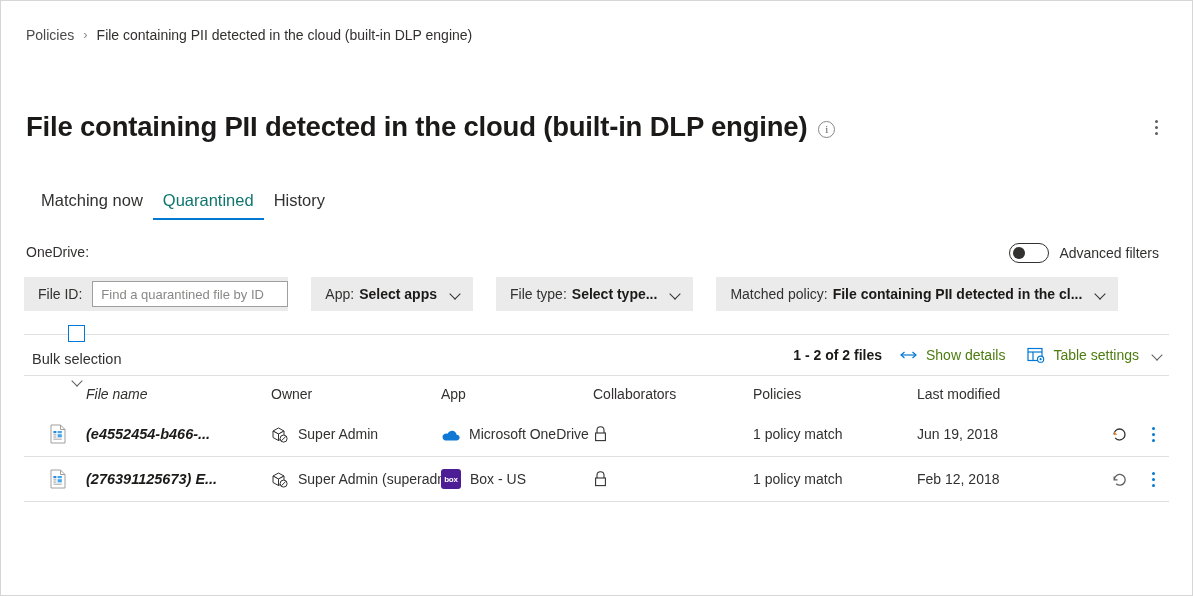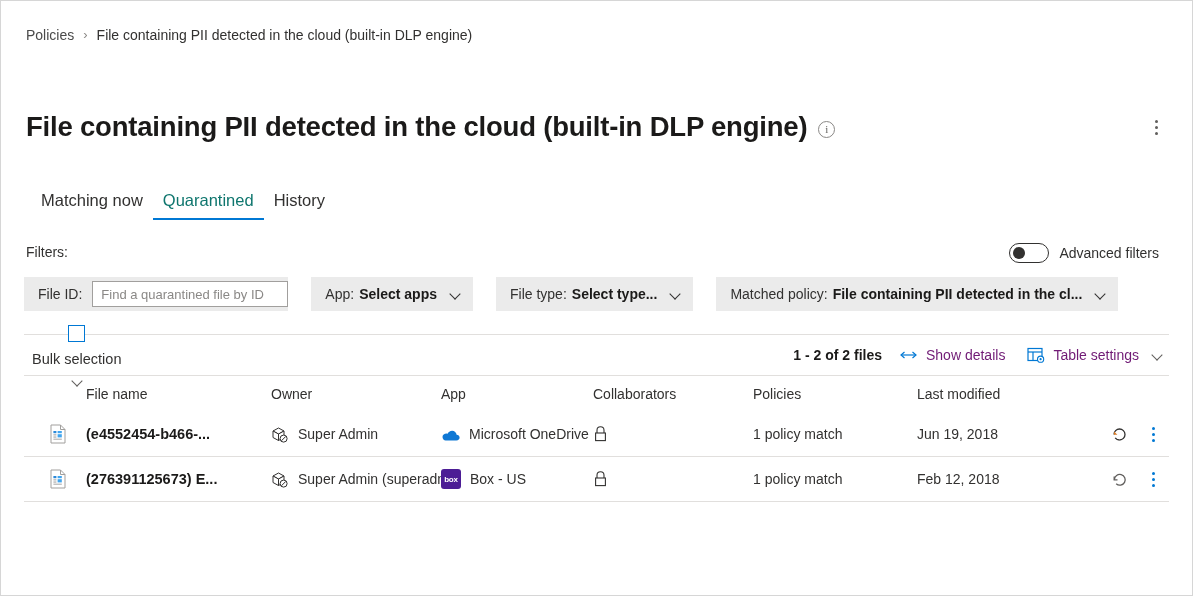--- a/index.html
+++ b/index.html
@@ -231,21 +231,21 @@
   .count {
     font-size: 14px;
     font-weight: bold;
     color: #1b1a19;
     margin-right: 12px;
   }
   .tb-btn {
     display: flex; align-items: center;
     gap: 8px;
     font-size: 14px;
-    color: #701a75;
+    color: #4d7c0f;
     cursor: pointer;
     padding: 4px 6px;
   }
   .tb-btn + .tb-btn { margin-left: 10px; }
   .icon-expand {
     width: 18px; height: 12px;
     color: #0078d4;
     display: inline-flex; align-items: center; justify-content: center;
   }
   .icon-tablesettings {
@@ -269,21 +269,21 @@
   .grid-head {
     height: 36px;
     border-bottom: none;
     font-size: 14px;
     color: #323130;
   }
   .grid-head .cell { font-size: 14px; color: #323130; }
 
   .cell { display: flex; align-items: center; flex: none; }
   .c-icon   { width: 62px; padding-left: 26px; }
-  .c-name   { width: 185px; }
+  .c-name   { width: 185px; font-style: italic; }
   .c-owner  { width: 170px; }
   .c-app    { width: 152px; }
   .c-collab { width: 160px; }
   .c-policy { width: 164px; }
   .c-date   { width: 150px; }
   .c-actions{ flex: 1 1 auto; justify-content: flex-end; padding-right: 6px; gap: 14px; }
 
   .file-name {
     font-size: 14.5px;
     color: #1b1a19;
@@ -348,21 +348,21 @@
       <i></i>
     </span>
   </div>
 
   <div class="tabs">
     <div class="tab">Matching now</div>
     <div class="tab selected">Quarantined</div>
     <div class="tab">History</div>
   </div>
 
-  <div class="filters-label">Filters:</div>
+  <div class="filters-label">OneDrive:</div>
   <div class="adv-filters">
     <div class="toggle">
       <span class="knob"></span>
     </div>
     <span class="adv-filters-label">Advanced filters</span>
   </div>
 
   <div class="filter-bar">
 
     <div class="filter-chip fileid-chip">

